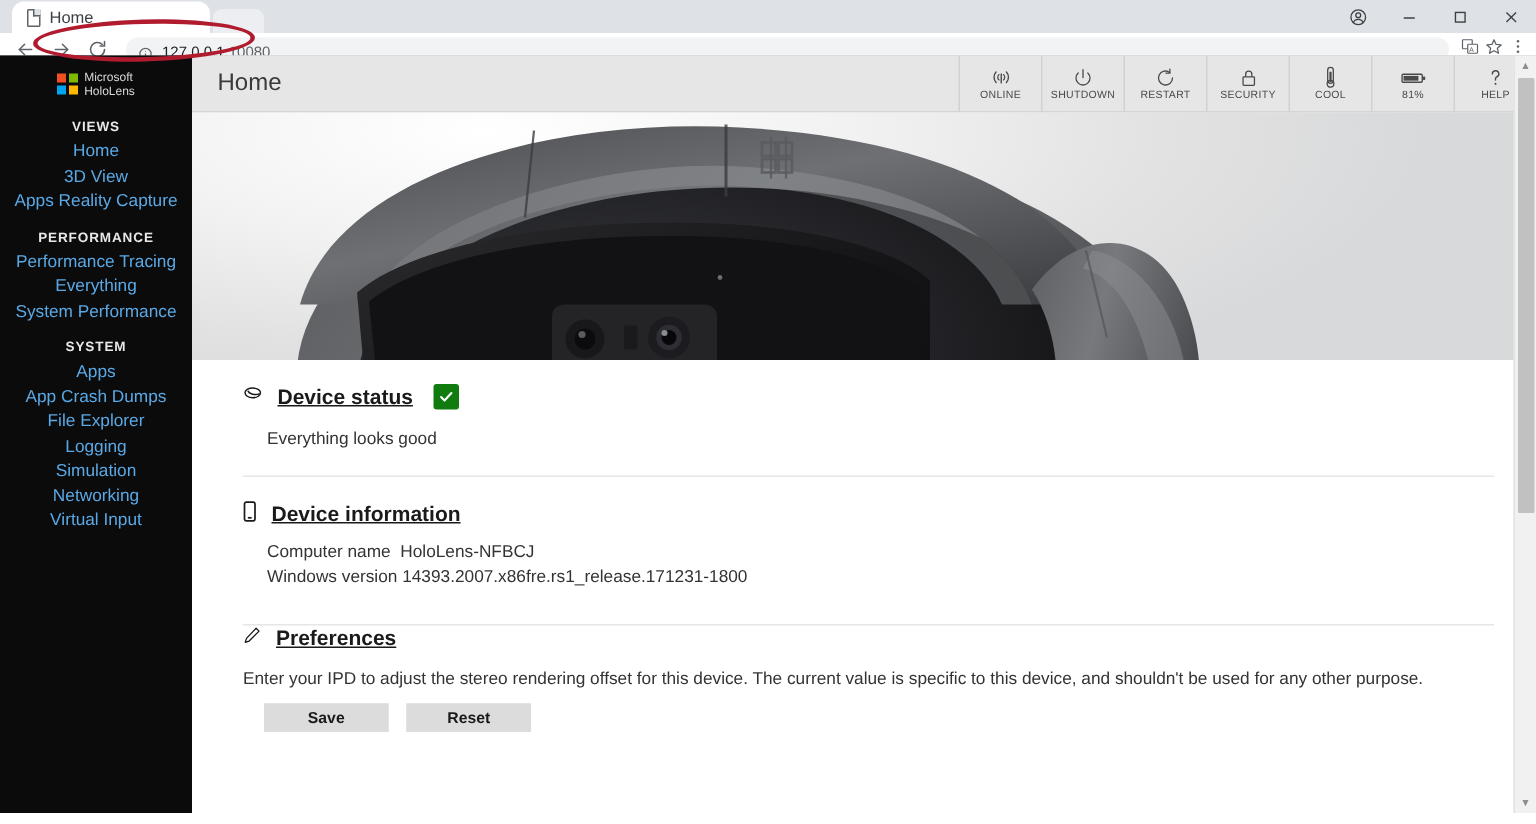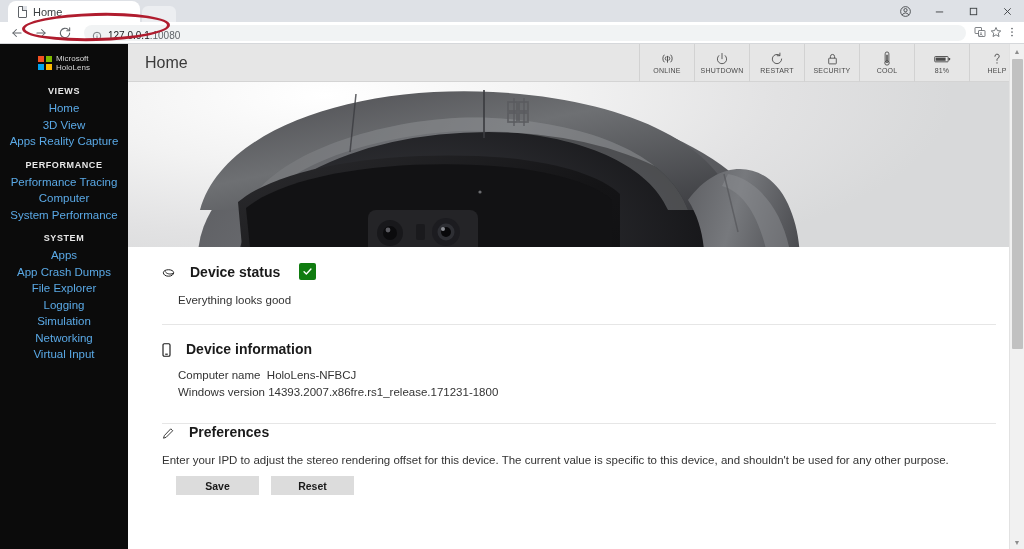--- a/index.html
+++ b/index.html
@@ -91,21 +91,21 @@
     width: 148px; height: 28px;
     border: 3px solid #b01c2e;
     border-radius: 50%;
     pointer-events: none;
     z-index: 20;
     transform: rotate(-1.5deg);
   }
 
   
   .viewport {
-    position: absolute; left: 0; top: 44px;
+    position: absolute; left: 0; top: 37px;
     width: 1024px; height: 505px;
     background: #737373;
     display: flex;
   }
 
   
   .sidebar {
     width: 128px; flex: 0 0 128px;
     background: #0b0b0b;
     color: #5aa9e6;
@@ -170,22 +170,22 @@
   
   .hero {
     height: 165px; position: relative; overflow: hidden;
     background: radial-gradient(ellipse 70% 120% at 22% 8%, #ffffff 0%, #f2f2f2 38%, #e2e2e3 72%, #d8d9da 100%);
   }
   .hero svg { position: absolute; left: 0; top: 0; }
 
   
   .content { padding: 16px 28px 0 34px; }
   .sec-title {
-    display: flex; align-items: flex-end; gap: 15px;
-    font-size: 14px; font-weight: 700; color: #1a1a1a;
+    display: flex; align-items: flex-start; gap: 10px;
+    font-size: 14px; font-weight: 700; color: #1a1a1a; text-decoration: underline;
   }
   .sec-icon { display: flex; align-items: center; color: #1a1a1a; }
   .badge-ok {
     width: 17px; height: 17px; background: #107c10;
     border-radius: 2px; display: flex;
     align-items: center; justify-content: center;
     margin-left: 4px;
   }
   .sec-body {
     font-size: 11.5px; color: #333; padding-left: 16px;
@@ -341,21 +341,21 @@
         </span>
       </div>
 
       <div class="nav-head">VIEWS</div>
       <a class="nav-link" href="#">Home</a>
       <a class="nav-link" href="#">3D View</a>
       <a class="nav-link" href="#">Apps Reality Capture</a>
 
       <div class="nav-head">PERFORMANCE</div>
       <a class="nav-link" href="#">Performance Tracing</a>
-      <a class="nav-link" href="#">Computer</a>
+      <a class="nav-link" href="#">Everything</a>
       <a class="nav-link" href="#">System Performance</a>
 
       <div class="nav-head">SYSTEM</div>
       <a class="nav-link" href="#">Apps</a>
       <a class="nav-link" href="#">App Crash Dumps</a>
       <a class="nav-link" href="#">File Explorer</a>
       <a class="nav-link" href="#">Logging</a>
       <a class="nav-link" href="#">Simulation</a>
       <a class="nav-link" href="#">Networking</a>
       <a class="nav-link" href="#">Virtual Input</a>

